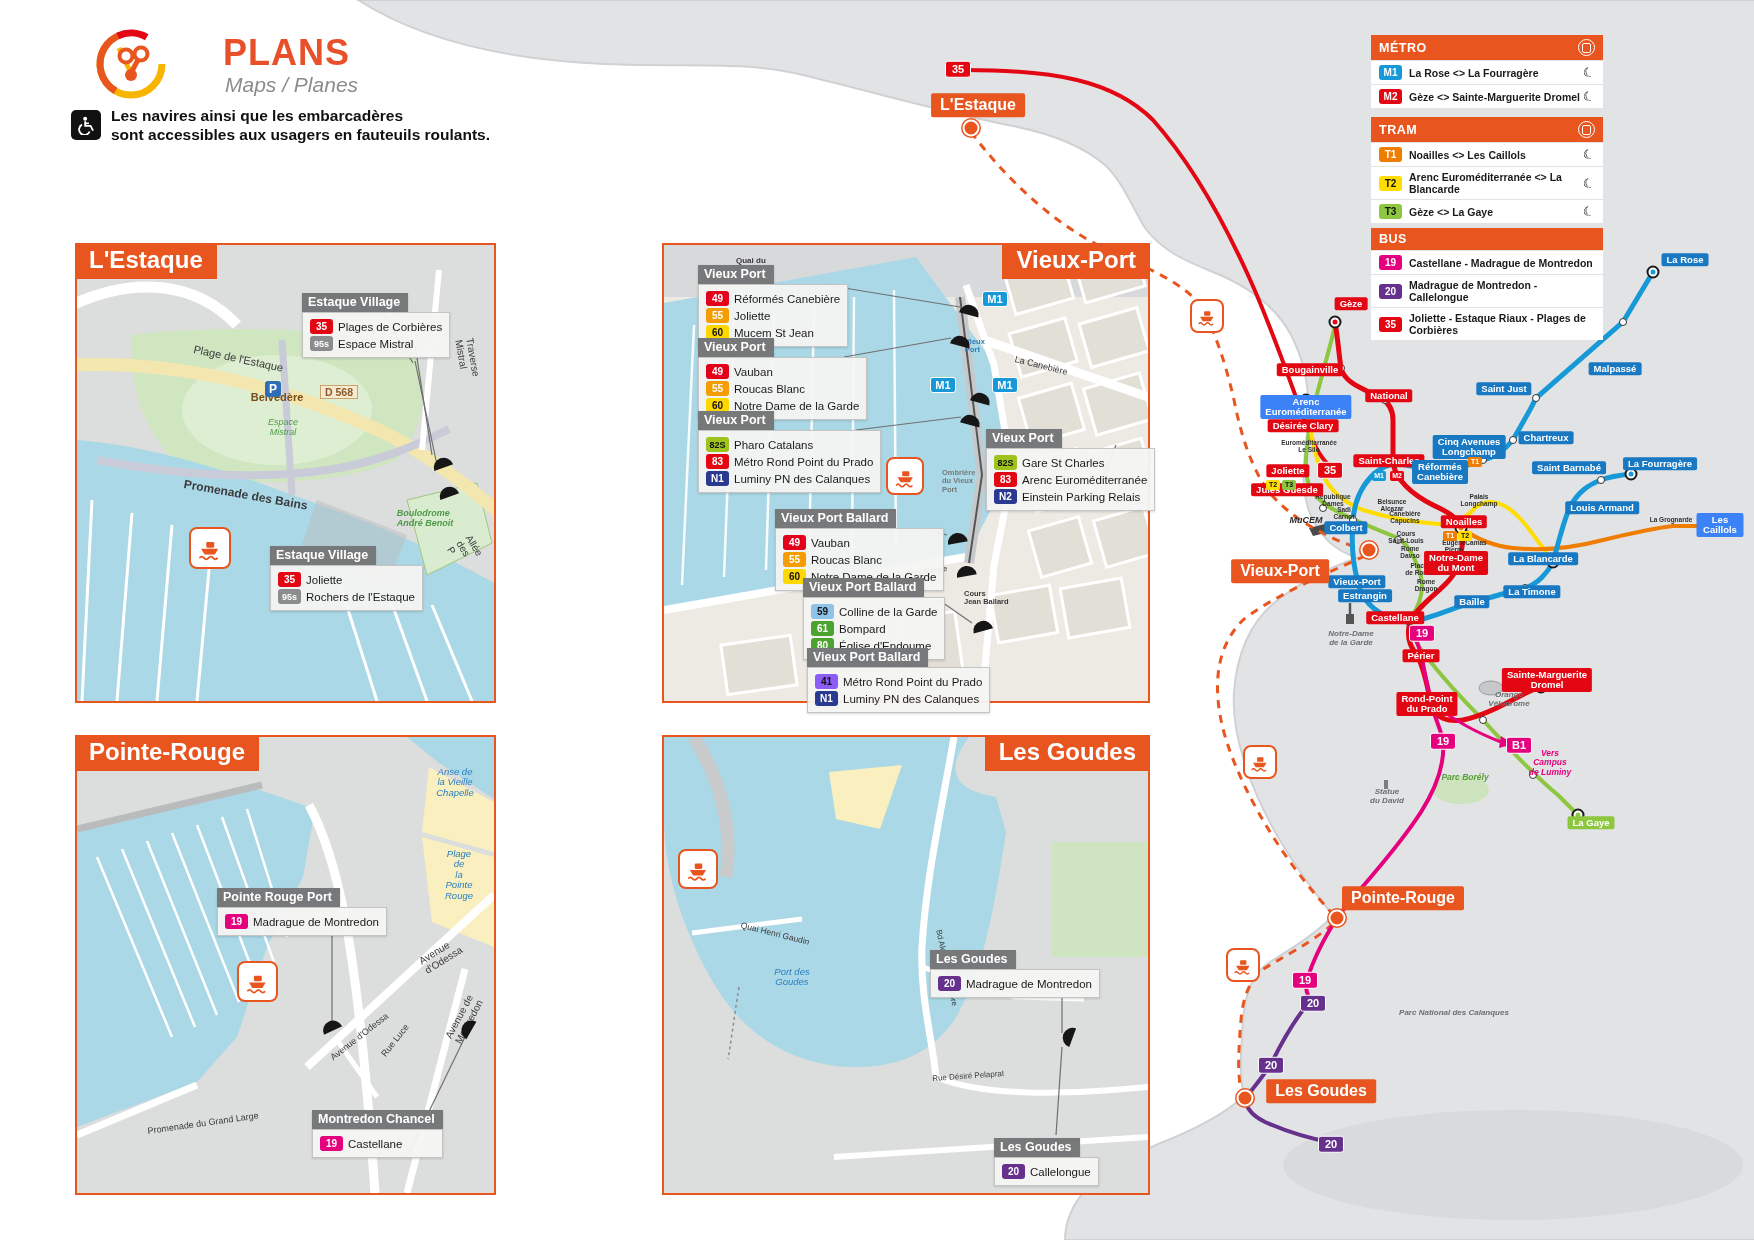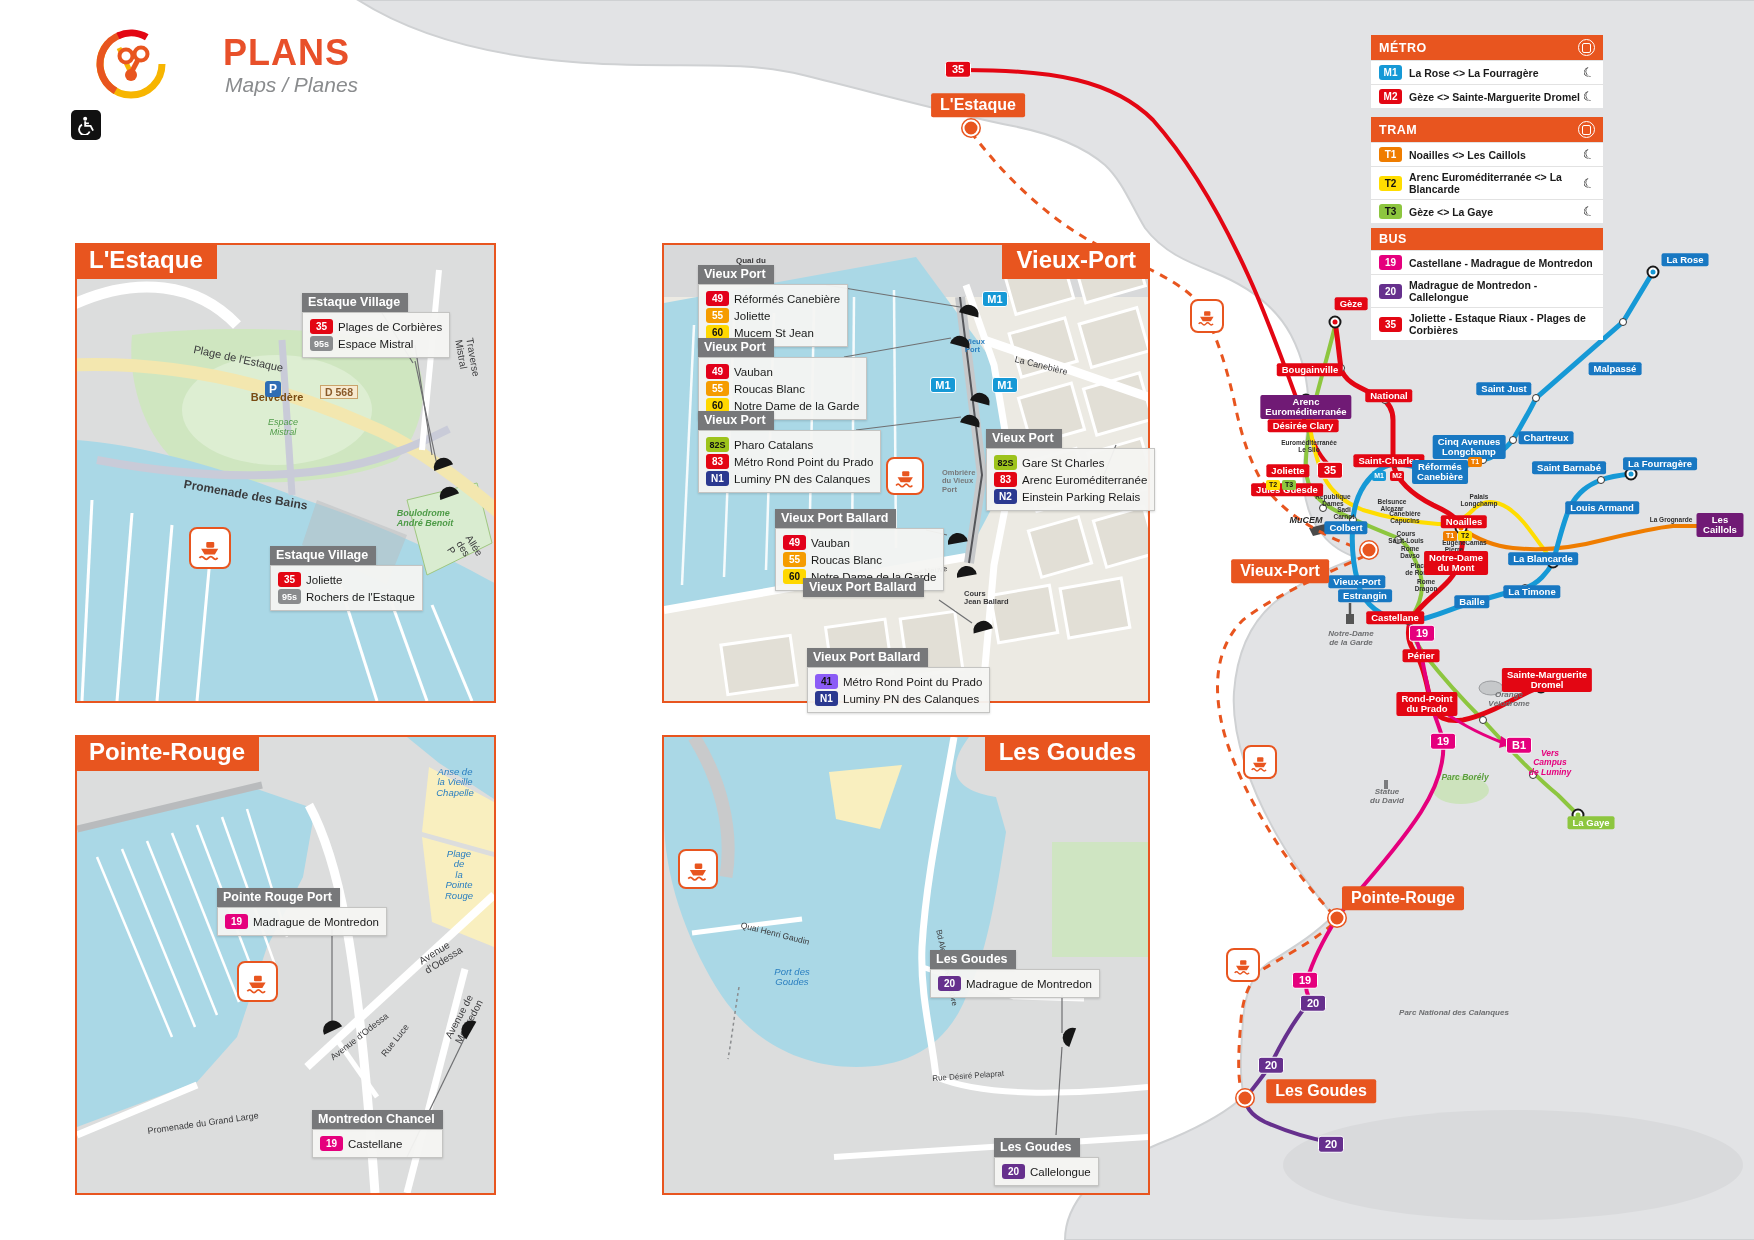--- a/index.html
+++ b/index.html
@@ -38,21 +38,21 @@
   .street.blue{color:#2a7fc0;} .street.green{color:#4e9b47;} .street.brown{color:#7a4b12;} .street.gray{color:#77787a;}
   .ferry{position:absolute;background:#fff;border:2.5px solid #e8551f;border-radius:8px;display:flex;align-items:center;justify-content:center;z-index:4;}
   .semi{position:absolute;background:#161616;border-radius:10px 10px 0 0;z-index:3;}
   .rbadge{position:absolute;background:#f7ead0;border:1px solid #caa36a;color:#8a5a2a;font-weight:bold;font-size:10.5px;padding:0 4px;z-index:2;}
   .pk{position:absolute;width:16px;height:16px;background:#2f6db5;color:#fff;border-radius:3px;font-weight:bold;font-size:12px;display:flex;align-items:center;justify-content:center;z-index:2;}
   
   .net-label{position:absolute;transform:translate(-50%,-50%);white-space:pre-line;text-align:center;line-height:1.1;z-index:5;}
   .net-label.big{background:#e8551f;color:#fff;font-size:16px;font-weight:bold;padding:3px 9px;border-radius:2px;z-index:7;}
   .net-label.red{background:#e30613;color:#fff;font-size:9.5px;font-weight:bold;padding:1.5px 5px;border-radius:2px;}
   .net-label.blue{background:#1878c2;color:#fff;font-size:9.5px;font-weight:bold;padding:1.5px 5px;border-radius:2px;}
-  .net-label.gray{background:#701a75;color:#fff;font-size:9.5px;font-weight:bold;padding:1.5px 5px;border-radius:2px;}
+  .net-label.gray{background:#3b82f6;color:#fff;font-size:9.5px;font-weight:bold;padding:1.5px 5px;border-radius:2px;}
   .net-label.green{background:#8dc63f;color:#fff;font-size:9.5px;font-weight:bold;padding:1.5px 5px;border-radius:2px;}
   .net-label.tiny{color:#2f2f2f;font-size:6.5px;font-weight:bold;z-index:4;}
   .net-label.it-dark{color:#2b2b2b;font-size:9px;font-style:italic;font-weight:bold;}
   .net-label.it-gray{color:#6d6e70;font-size:8px;font-style:italic;font-weight:bold;}
   .net-label.it-green{color:#5a9e3c;font-size:8.5px;font-style:italic;font-weight:bold;}
   .net-label.it-magenta{color:#e5007d;font-size:8.5px;font-style:italic;font-weight:bold;}
   .net-badge{position:absolute;transform:translate(-50%,-50%);z-index:6;}
   .node{position:absolute;width:13px;height:13px;background:#e8551f;border:2.5px solid #fff;border-radius:50%;box-shadow:0 0 0 1.5px #e8551f;transform:translate(-50%,-50%);z-index:6;}
   .dot{position:absolute;width:6px;height:6px;background:#fff;border:1.5px solid #333;border-radius:50%;transform:translate(-50%,-50%);z-index:4;}
   .term{position:absolute;width:9px;height:9px;background:#fff;border:2px solid #1a1a1a;border-radius:50%;transform:translate(-50%,-50%);z-index:5;}
@@ -120,20 +120,22 @@
     <div id="subtitle">Maps / Planes</div>
     <div id="access">
       <div id="wheel">
         <svg width="20" height="20" viewBox="0 0 24 24">
             <circle cx="11" cy="4.4" r="2.4" fill="#fff"></circle>
             <path d="M11 7.5 v5.5 h6.5 l3 5.8" stroke="#fff" stroke-width="2.2" fill="none"></path>
             <path d="M11 10 h4.5" stroke="#fff" stroke-width="2"></path>
             <path d="M7.2 11.5 a6.6 6.6 0 1 0 9.2 8.3" stroke="#fff" stroke-width="2.2" fill="none"></path>
           </svg>
       </div>
+      <div id="access-bold">Les navires ainsi que les embarcadères
+sont accessibles aux usagers en fauteuils roulants.</div>
     </div>
   </div>
 
   <div id="legend">
       <div class="leg-box" style="left: 1358px; top: 35px;">
         <div class="leg-head">
           <span>MÉTRO</span>
           <span class="leg-circ">
             <span></span>
           </span>
@@ -342,21 +344,34 @@
             <span>Vauban</span>
           </div>
           <div class="sl-row">
             <span class="badge" style="background: rgb(245, 156, 0); color: rgb(255, 255, 255);">55</span>
             <span>Roucas Blanc</span>
           </div>
           <div class="sl-row">
             <span class="badge" style="background: rgb(255, 216, 0); color: rgb(17, 17, 17);">60</span>
             <span>Notre Dame de la Garde</span>
           </div>
-        </div></div><div class="stop-label" style="left: 139px; top: 332px;"><div class="sl-head">Vieux Port Ballard</div></div><div class="stop-label" style="left: 143px; top: 402px;"><div class="sl-head">Vieux Port Ballard</div><div class="sl-body">
+        </div></div><div class="stop-label" style="left: 139px; top: 332px;"><div class="sl-head">Vieux Port Ballard</div><div class="sl-body">
+          <div class="sl-row">
+            <span class="badge" style="background: rgb(143, 195, 234); color: rgb(17, 17, 17);">59</span>
+            <span>Colline de la Garde</span>
+          </div>
+          <div class="sl-row">
+            <span class="badge" style="background: rgb(76, 163, 47); color: rgb(255, 255, 255);">61</span>
+            <span>Bompard</span>
+          </div>
+          <div class="sl-row">
+            <span class="badge" style="background: rgb(76, 163, 47); color: rgb(255, 255, 255);">80</span>
+            <span>Église d'Endoume</span>
+          </div>
+        </div></div><div class="stop-label" style="left: 143px; top: 402px;"><div class="sl-head">Vieux Port Ballard</div><div class="sl-body">
           <div class="sl-row">
             <span class="badge" style="background: #8b5cf6; color: rgb(17, 17, 17);">41</span>
             <span>Métro Rond Point du Prado</span>
           </div>
           <div class="sl-row">
             <span class="badge" style="background: rgb(43, 57, 144); color: rgb(255, 255, 255);">N1</span>
             <span>Luminy PN des Calanques</span>
           </div>
         </div></div><div class="stop-label" style="left: 322px; top: 183px;"><div class="sl-head">Vieux Port</div><div class="sl-body">
           <div class="sl-row">

